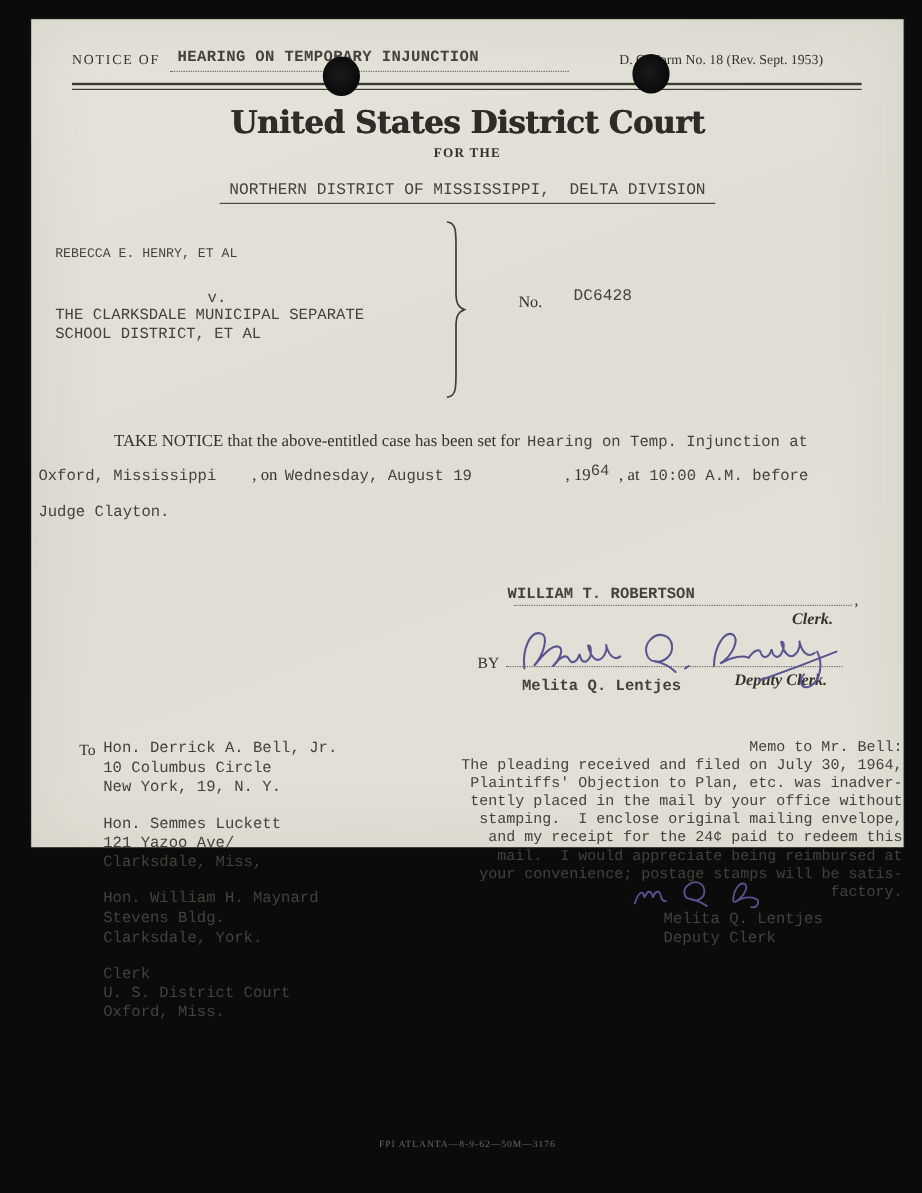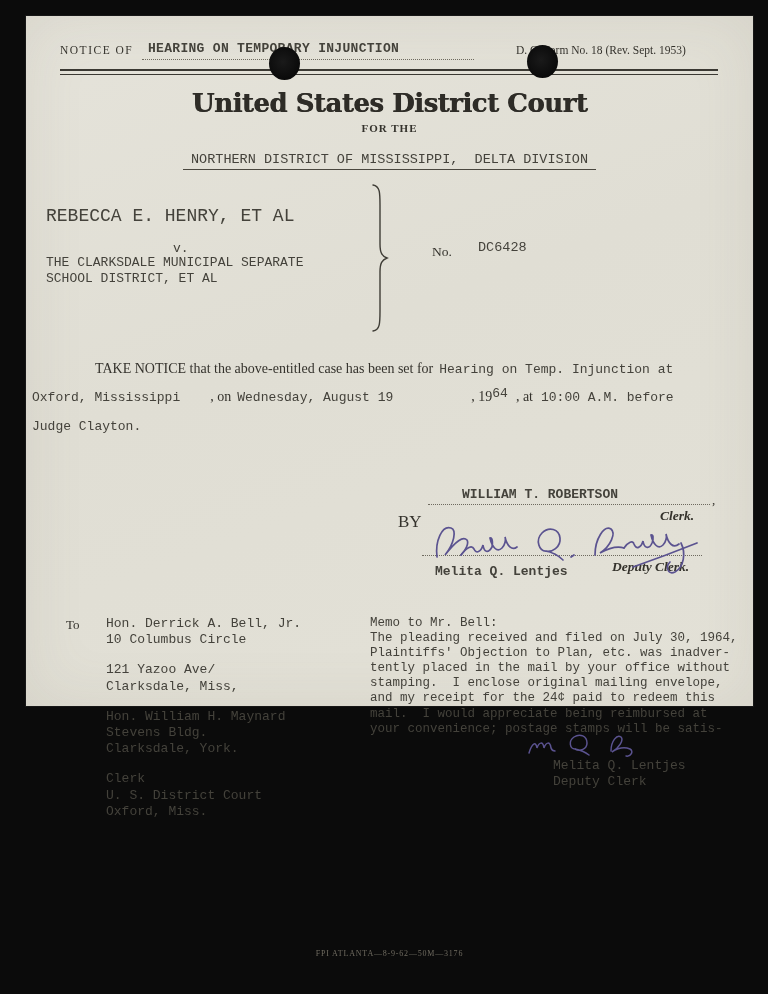--- a/index.html
+++ b/index.html
@@ -25,21 +25,21 @@
   }
   .dotline{border-bottom:1.6px dotted #6e6a5f;}
   .hole{
     position:absolute;width:31px;height:33px;border-radius:50%;
     background:radial-gradient(circle at 45% 45%, #1a1a1a 0%, #0a0a0a 70%);
     z-index:5;
   }
   .rule2{
     border-top:2.2px solid #3b3933;border-bottom:1.2px solid #3b3933;height:3px;
   }
-  .addr-block{margin-bottom:14px;margin-left:20px;}
+  .addr-block{margin-bottom:14px;}
   .addr-line{font-size:13px;line-height:16.2px;}
   .memo-line{font-size:12.5px;line-height:15.1px;}
   svg{overflow:visible;}
 </style>
 </head>
 <body>
 
 <div class="paper">
 
   <div class="abs serif" style="left:34px;top:28px;font-size:11.5px;letter-spacing:1.5px;">NOTICE OF</div>
@@ -52,47 +52,47 @@
 
   <div class="hole" style="left:243px;top:31px;"></div>
   <div class="hole" style="left:501px;top:29px;"></div>
 
   <div class="abs blackletter" style="left:0;top:72px;width:100%;text-align:center;font-size:26px;">United States District Court</div>
   <div class="abs serif" style="left:0;top:106px;width:100%;text-align:center;font-size:11px;font-weight:bold;letter-spacing:1px;">FOR THE</div>
   <div class="abs" style="left:0;top:133px;width:100%;text-align:center;">
     <span class="mono pre" style="font-size:13.5px;border-bottom:1.3px solid #4a473f;padding:0 8px 2px 8px;">NORTHERN DISTRICT OF MISSISSIPPI,  DELTA DIVISION</span>
   </div>
 
-  <div class="abs mono" style="left:20px;top:190px;font-size:18px;">REBECCA E. HENRY, ET AL</div>
+  <div class="abs mono" style="left:20px;top:190px;font-size:11px;">REBECCA E. HENRY, ET AL</div>
   <div class="abs mono" style="left:147px;top:225px;font-size:13px;">v.</div>
   <div class="abs mono" style="left:20px;top:239px;font-size:13px;">THE CLARKSDALE MUNICIPAL SEPARATE</div>
   <div class="abs mono" style="left:20px;top:255px;font-size:13px;">SCHOOL DISTRICT, ET AL</div>
 
   <svg class="abs" style="left:340px;top:166px;" width="24" height="152" viewBox="0 0 24 152">
     <path d="M7 3 C14 4 14 11 14 23 L14 62 C14 71 16 74 21 76 C16 78 14 81 14 90 L14 129 C14 141 14 148 7 149" fill="none" stroke="#3f3d36" stroke-width="1.4" stroke-linecap="round"></path>
   </svg>
 
   <div class="abs serif" style="left:406px;top:228px;font-size:13.5px;">No.</div>
   <div class="abs mono" style="left:452px;top:224px;font-size:13.5px;">DC6428</div>
 
   <div class="abs" style="left:69px;top:343px;width:652px;">
     <span class="serif" style="font-size:14px;margin-right:6px;">TAKE NOTICE that the above-entitled case has been set for</span><span class="mono" style="font-size:13px;">Hearing on Temp. Injunction at</span>
   </div>
   <div class="abs" style="left:6px;top:371px;width:715px;">
     <span class="mono" style="font-size:13px;">Oxford, Mississippi</span><span class="abs" style="display:inline-block;width:30px;"></span><span style="display:inline-block;width:30px;"></span><span class="serif" style="font-size:14px;margin-right:6px;">, on</span><span class="mono" style="font-size:13px;">Wednesday, August 19</span><span style="display:inline-block;width:78px;"></span><span class="serif" style="font-size:14px;">, 19</span><span class="mono raised" style="font-size:13px;">64</span><span style="display:inline-block;width:8px;"></span><span class="serif" style="font-size:14px;margin-right:8px;">, at</span><span class="mono" style="font-size:13px;">10:00 A.M. before</span>
   </div>
   <div class="abs mono" style="left:6px;top:403px;font-size:13px;">Judge Clayton.</div>
 
 
-  <div class="abs mono" style="left:436px;top:471px;font-size:13px;font-weight:bold;z-index:2;">WILLIAM T. ROBERTSON</div>
+  <div class="abs mono" style="left:397px;top:471px;font-size:13px;font-weight:bold;z-index:2;">WILLIAM T. ROBERTSON</div>
   <div class="abs dotline" style="left:402px;top:471px;width:282px;height:17px;"></div>
   <div class="abs serif" style="left:686px;top:476px;font-size:13px;">,</div>
   <div class="abs serif ital" style="left:634px;top:492px;font-size:13.5px;font-weight:bold;">Clerk.</div>
 
-  <div class="abs serif" style="left:372px;top:496px;font-size:17px;">BY</div>
+  <div class="abs serif" style="left:372px;top:529px;font-size:13px;">BY</div>
   <div class="abs dotline" style="left:396px;top:522px;width:280px;height:17px;"></div>
   <div class="abs serif ital" style="left:586px;top:543px;font-size:13.5px;font-weight:bold;text-align:right;">Deputy Clerk.</div>
   <div class="abs mono" style="left:409px;top:548px;font-size:13px;font-weight:bold;">Melita Q. Lentjes</div>
 
   <svg class="abs" style="left:399px;top:489px;z-index:3;" width="295" height="90" viewBox="0 0 295 90">
     <g fill="none" stroke="#5b5390" stroke-width="1.7" stroke-linecap="round">
       <path d="M12 52 C10 36 17 20 26 23 C32 25 29 39 20 50 C31 36 38 31 42 35 C44 38 41 45 36 50"></path>
       <path d="M36 50 C42 42 47 40 49 44 C51 49 56 47 58 40 C59 47 63 49 67 42 C68 36 67 32 65 33 C67 42 72 48 77 43 C80 40 81 35 80 32 C82 41 87 46 92 42"></path>
       <path d="M122 46 C114 47 110 35 117 28 C124 21 134 24 135 33 C136 42 127 48 120 46 C127 47 133 50 138 55"></path>
       <path d="M146 52 l3 -2"></path>
@@ -101,46 +101,49 @@
       <path d="M256 38 C261 48 259 62 250 67 C243 70 240 62 245 57"></path>
       <path d="M208 62 C228 55 252 46 272 38"></path>
     </g>
   </svg>
 
   <div class="abs serif" style="left:40px;top:601px;font-size:13px;">To</div>
   <div class="abs" style="left:60px;top:600px;">
     <div class="addr-block">
       <div class="mono addr-line">Hon. Derrick A. Bell, Jr.</div>
       <div class="mono addr-line">10 Columbus Circle</div>
+      <div class="mono addr-line">New York, 19, N. Y.</div>
     </div>
     <div class="addr-block">
+      <div class="mono addr-line">Hon. Semmes Luckett</div>
       <div class="mono addr-line">121 Yazoo Ave/</div>
       <div class="mono addr-line">Clarksdale, Miss,</div>
     </div>
     <div class="addr-block">
       <div class="mono addr-line">Hon. William H. Maynard</div>
       <div class="mono addr-line">Stevens Bldg.</div>
       <div class="mono addr-line">Clarksdale, York.</div>
     </div>
     <div class="addr-block">
       <div class="mono addr-line">Clerk</div>
       <div class="mono addr-line">U. S. District Court</div>
       <div class="mono addr-line">Oxford, Miss.</div>
     </div>
   </div>
 
-  <div class="abs" style="left:344px;top:600px;width:382px;">
+  <div class="abs" style="left:344px;top:600px;width:382px;text-align:right;">
     <div class="mono memo-line pre">Memo to Mr. Bell:</div>
     <div class="mono memo-line pre">The pleading received and filed on July 30, 1964,</div>
     <div class="mono memo-line pre">Plaintiffs' Objection to Plan, etc. was inadver-</div>
     <div class="mono memo-line pre">tently placed in the mail by your office without</div>
     <div class="mono memo-line pre">stamping.  I enclose original mailing envelope,</div>
     <div class="mono memo-line pre">and my receipt for the 24¢ paid to redeem this</div>
     <div class="mono memo-line pre">mail.  I would appreciate being reimbursed at</div>
     <div class="mono memo-line pre">your convenience; postage stamps will be satis-</div>
+    <div class="mono memo-line pre">factory.</div>
   </div>
 
   <svg class="abs" style="left:497px;top:713px;z-index:3;" width="125" height="34" viewBox="0 0 125 34">
     <g fill="none" stroke="#5b5390" stroke-width="1.5" stroke-linecap="round">
       <path d="M6 24 C9 14 13 12 14 19 C16 13 20 12 21 19 C23 13 27 12 28 19 Q29 22 32 22"></path>
       <path d="M52 20 C47 20 45 12 51 8 C57 4 64 7 64 14 C64 20 57 23 52 20 C57 21 62 23 66 26"></path>
       <path d="M88 22 C88 12 94 5 98 8 C101 11 96 19 89 23 C95 19 102 18 107 20 C111 22 108 28 103 27"></path>
     </g>
   </svg>
 

